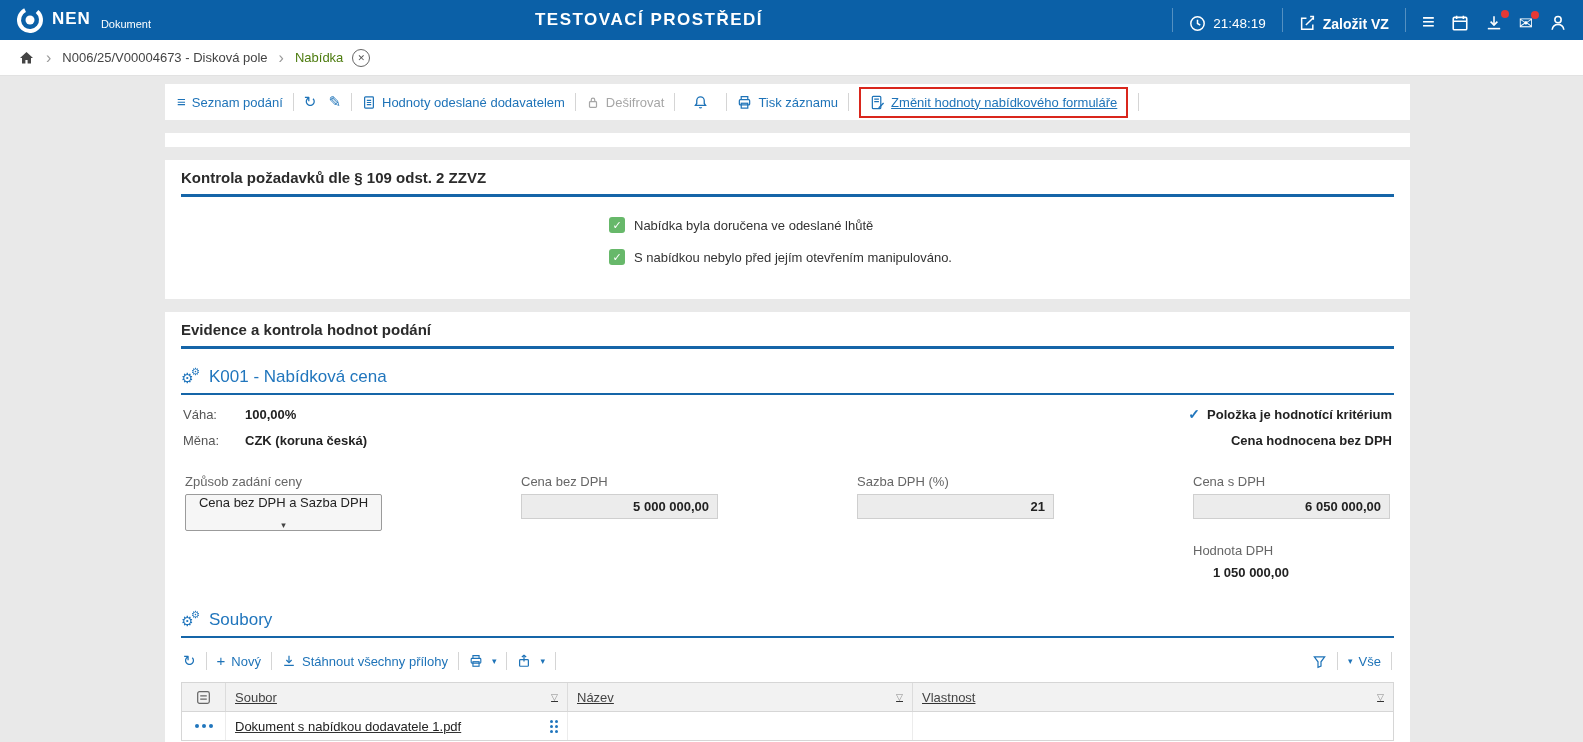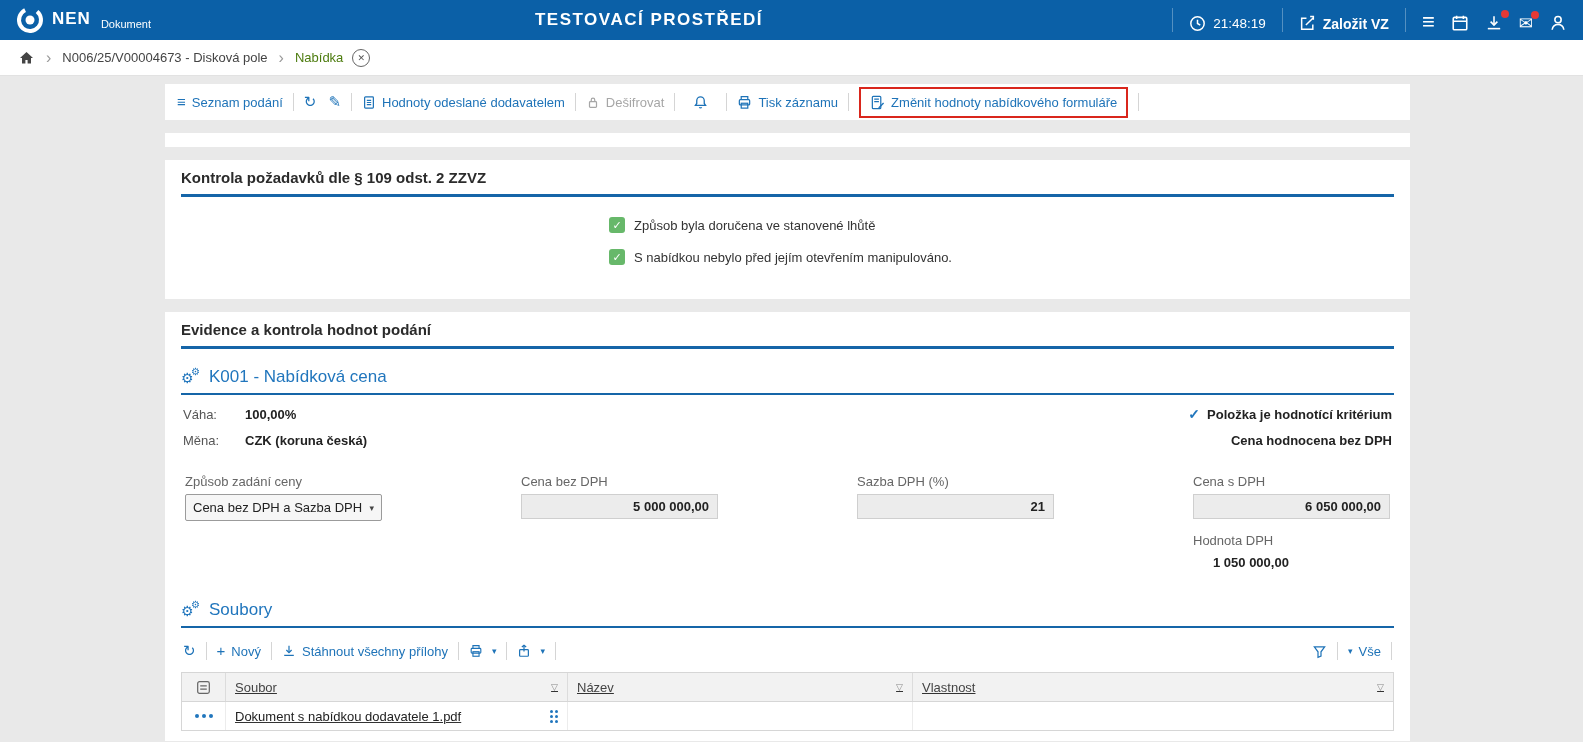--- a/index.html
+++ b/index.html
@@ -36,21 +36,21 @@
   .crumb-close { width:18px; height:18px; border:1.5px solid #666; border-radius:50%; display:flex; align-items:center; justify-content:center; font-size:9px; color:#555; cursor:pointer; margin-left:-2px; }
 
   
   .content { margin-left:165px; width:1245px; }
 
   .toolbar-card { margin-top:8px; background:#fff; height:36px; display:flex; align-items:center; padding:0 12px; color:#1e73b8; }
   .tl-item { display:flex; align-items:center; gap:6px; white-space:nowrap; cursor:pointer; }
   .tl-item.disabled { color:#a6a6a6; cursor:default; }
   .sep { width:1px; height:18px; background:#d5d5d5; margin:0 10px; flex:none; }
   .glyph { font-size:15px; line-height:14px; }
-  .highlight { border:2px solid #d9261c; padding:6px 9px; display:flex; gap:7px; align-items:center; }
+  .highlight { border:2px solid #d9261c; padding:6px 9px; display:flex; gap:7px; align-items:center;text-decoration:underline; }
 
   .thin-strip { margin-top:13px; background:#fff; height:14px; }
 
   .card { background:#fff; margin-top:13px; padding:9px 16px 10px; }
   .card-title { font-size:15px; font-weight:bold; color:#2b2b2b; }
   .blue-rule { height:3px; background:#1565a8; margin-top:8px; }
 
   .checks { padding:20px 0 24px 428px; display:flex; flex-direction:column; gap:16px; }
   .check-row { display:flex; align-items:center; gap:9px; }
   .check-box { width:16px; height:16px; background:#67b86a; border-radius:3px; color:#fff; font-size:11px; display:flex; align-items:center; justify-content:center; flex:none; cursor:pointer; }
@@ -64,21 +64,21 @@
 
   .kv-row { display:flex; align-items:center; margin-top:11px; padding:0 2px; }
   .kv-label { width:62px; color:#555; }
   .kv-value { font-weight:bold; color:#222; }
   .kv-right { margin-left:auto; font-weight:bold; color:#222; display:flex; align-items:center; gap:7px; }
   .blue-check { color:#2176bd; font-weight:bold; font-size:14px; }
 
   .form-row { display:flex; justify-content:space-between; margin-top:26px; padding:0 4px; }
   .field { width:197px; }
   .field-label { color:#666; margin-bottom:5px; }
-  .select-box { height:27px; border:1px solid #9b9b9b; background:#f6f6f6; display:flex; align-items:center; justify-content:space-between; padding:0 7px; color:#222; border-radius:2px; cursor:pointer; }
+  .select-box { height:37px; border:1px solid #9b9b9b; background:#f6f6f6; display:flex; align-items:center; justify-content:space-between; padding:0 7px; color:#222; border-radius:2px; cursor:pointer;flex-direction:column; }
   .select-caret { font-size:9px; color:#444; }
   .input-box { width:100%; height:25px; border:1px solid #cfcfcf; background:#ececec; text-align:right; padding:0 8px; font-weight:bold; color:#222; font-family:"Liberation Sans",sans-serif; font-size:13px; outline:none; }
   .hodnota-value { font-weight:bold; margin-top:7px; color:#222;margin-left:20px; }
 
   .soubory-toolbar { display:flex; align-items:center; margin-top:8px; color:#1e73b8; height:30px; padding:0 2px; }
   .caret { font-size:9px; margin-left:3px; }
   .st-right { margin-left:auto; display:flex; align-items:center; }
 
   .table { margin-top:6px; border:1px solid #d6d6d6; border-bottom:none;text-decoration:underline; }
   .t-header { display:grid; grid-template-columns:44px 342px 345px 1fr; background:#f2f2f2; border-bottom:1px solid #d6d6d6; height:29px; }
@@ -255,21 +255,21 @@
   </div>
 
   <div class="thin-strip"></div>
 
   <section class="card">
     <div class="card-title">Kontrola požadavků dle § 109 odst. 2 ZZVZ</div>
     <div class="blue-rule"></div>
     <div class="checks">
       <div class="check-row">
         <span class="check-box">✓</span>
-        <span>Způsob byla doručena ve stanovené lhůtě</span>
+        <span>Nabídka byla doručena ve odeslané lhůtě</span>
       </div>
       <div class="check-row">
         <span class="check-box">✓</span>
         <span>S nabídkou nebylo před jejím otevřením manipulováno.</span>
       </div>
     </div>
   </section>
 
   <section class="card evidence-card">
     <div class="card-title">Evidence a kontrola hodnot podání</div>

